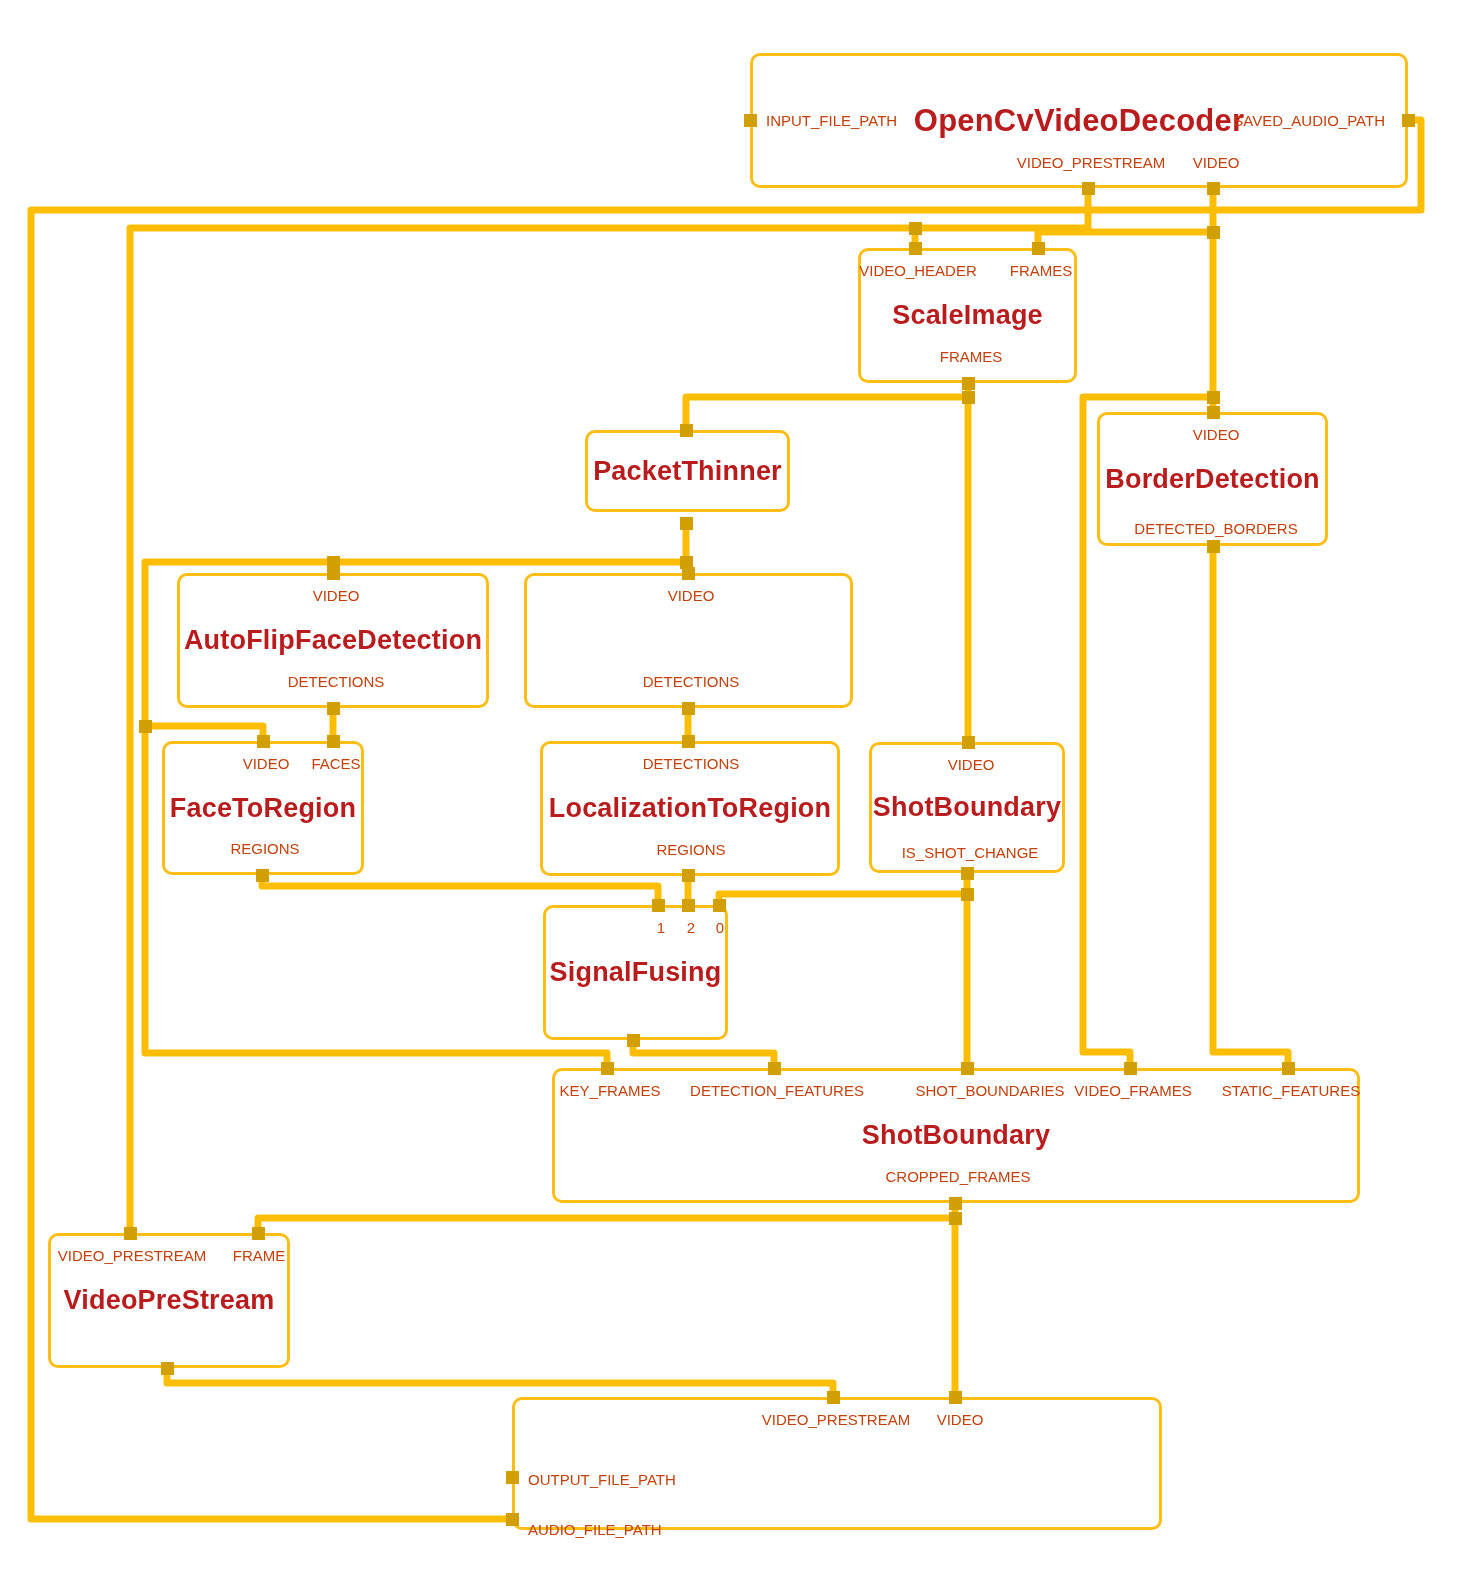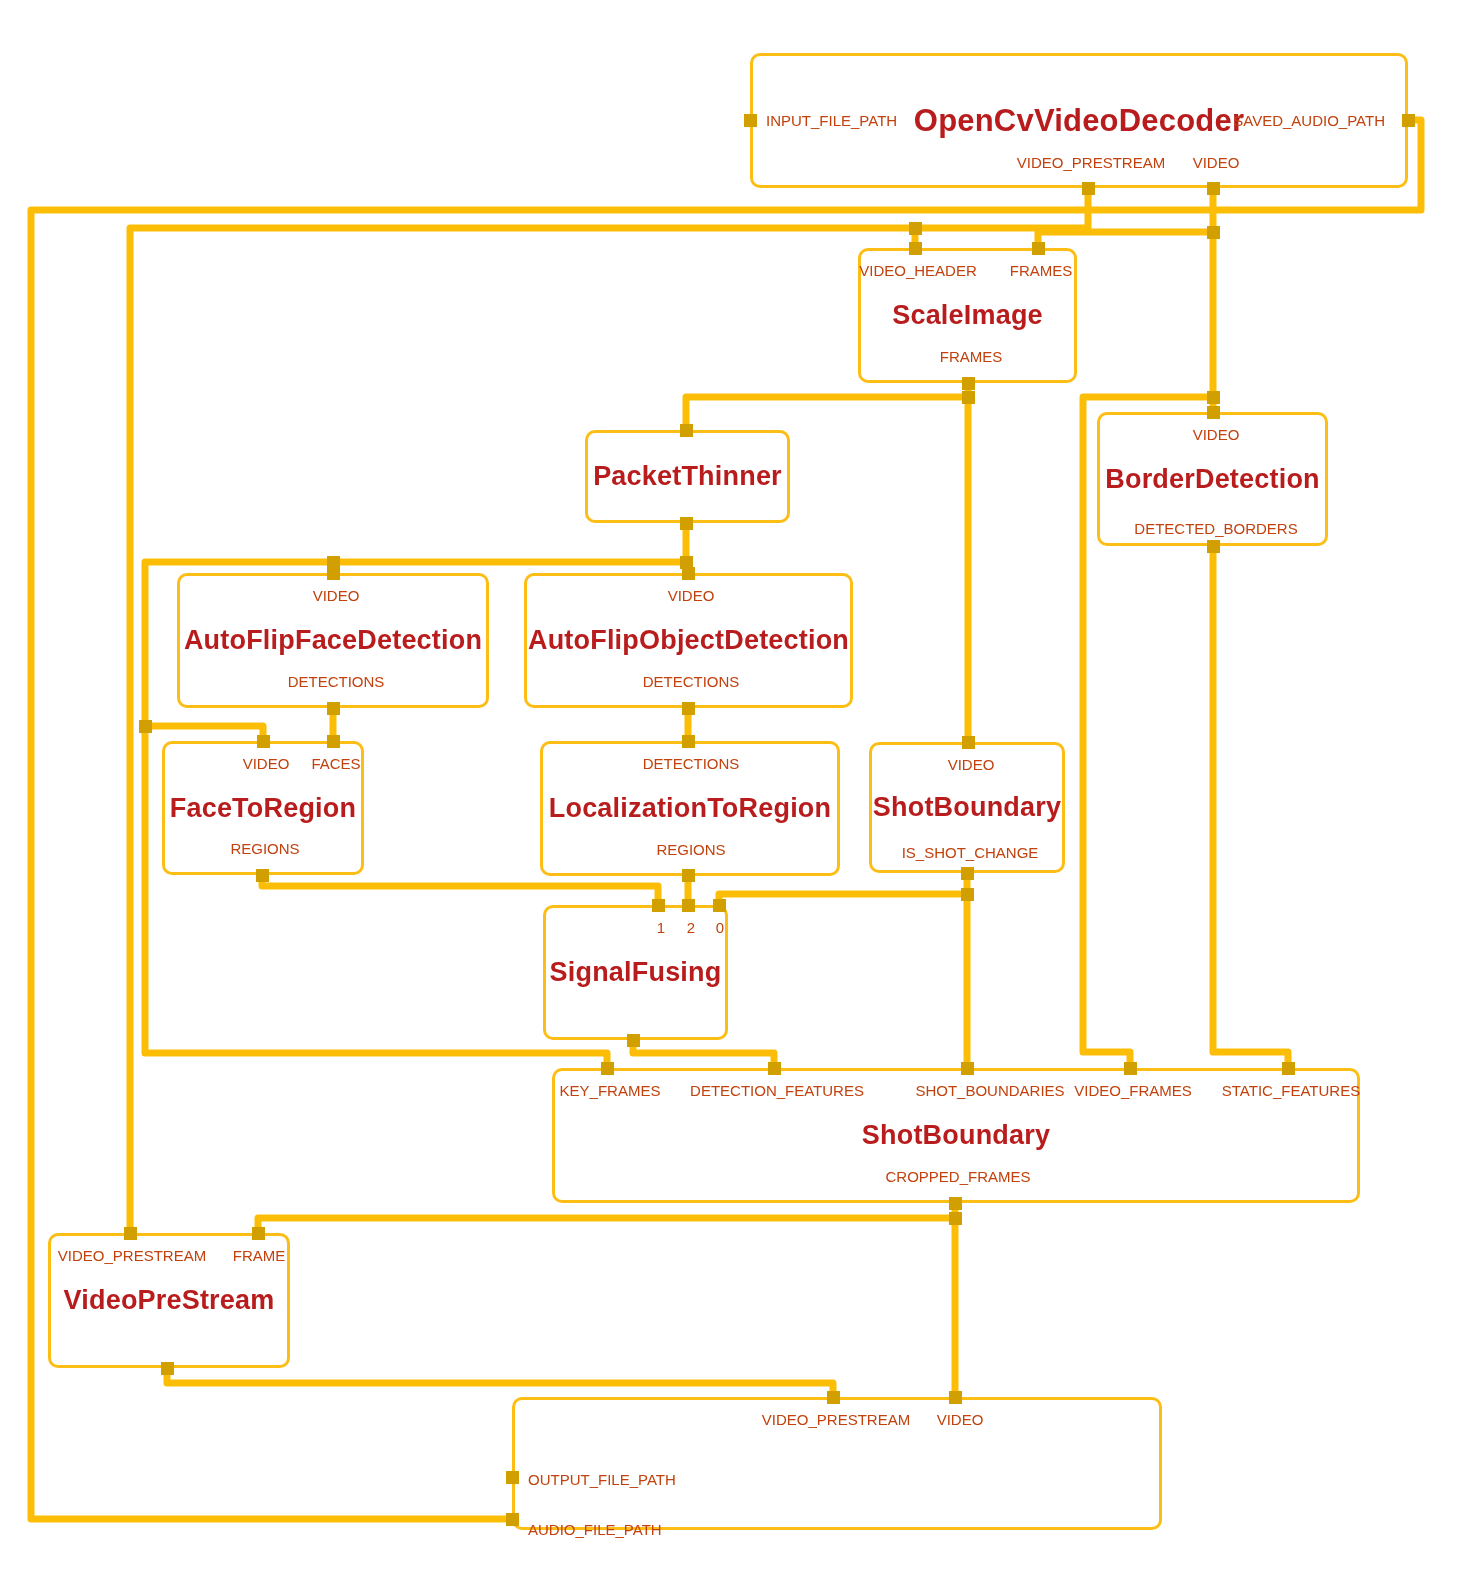--- a/index.html
+++ b/index.html
@@ -35,38 +35,37 @@
   <span class="plabel cx" style="left:463px;bottom:12px">VIDEO</span>
 </div>
 
 <div class="node" style="left:858px;top:248px;width:219px;height:135px">
   <span class="title">ScaleImage</span>
   <span class="plabel cx" style="left:57px;top:10px">VIDEO_HEADER</span>
   <span class="plabel cx" style="left:180px;top:10px">FRAMES</span>
   <span class="plabel cx" style="left:110px;bottom:13px">FRAMES</span>
 </div>
 
-<div class="node" style="left:585px;top:430px;width:205px;height:93px">
+<div class="node" style="left:585px;top:430px;width:205px;height:82px">
   <span class="title">PacketThinner</span>
 </div>
 
 <div class="node" style="left:1097px;top:412px;width:231px;height:134px">
   <span class="title">BorderDetection</span>
   <span class="plabel cx" style="left:116px;top:10px">VIDEO</span>
   <span class="plabel cx" style="left:116px;bottom:4px">DETECTED_BORDERS</span>
 </div>
 
 <div class="node" style="left:177px;top:573px;width:312px;height:135px">
   <span class="title">AutoFlipFaceDetection</span>
   <span class="plabel cx" style="left:156px;top:10px">VIDEO</span>
   <span class="plabel cx" style="left:156px;bottom:13px">DETECTIONS</span>
 </div>
 
 <div class="node" style="left:524px;top:573px;width:329px;height:135px">
-  <span class="title">AutoFlipObjectDetection</span>
   <span class="plabel cx" style="left:164px;top:10px">VIDEO</span>
   <span class="plabel cx" style="left:164px;bottom:13px">DETECTIONS</span>
 </div>
 
 <div class="node" style="left:162px;top:741px;width:202px;height:134px">
   <span class="title">FaceToRegion</span>
   <span class="plabel cx" style="left:101px;top:10px">VIDEO</span>
   <span class="plabel cx" style="left:171px;top:10px">FACES</span>
   <span class="plabel cx" style="left:100px;bottom:13px">REGIONS</span>
 </div>

